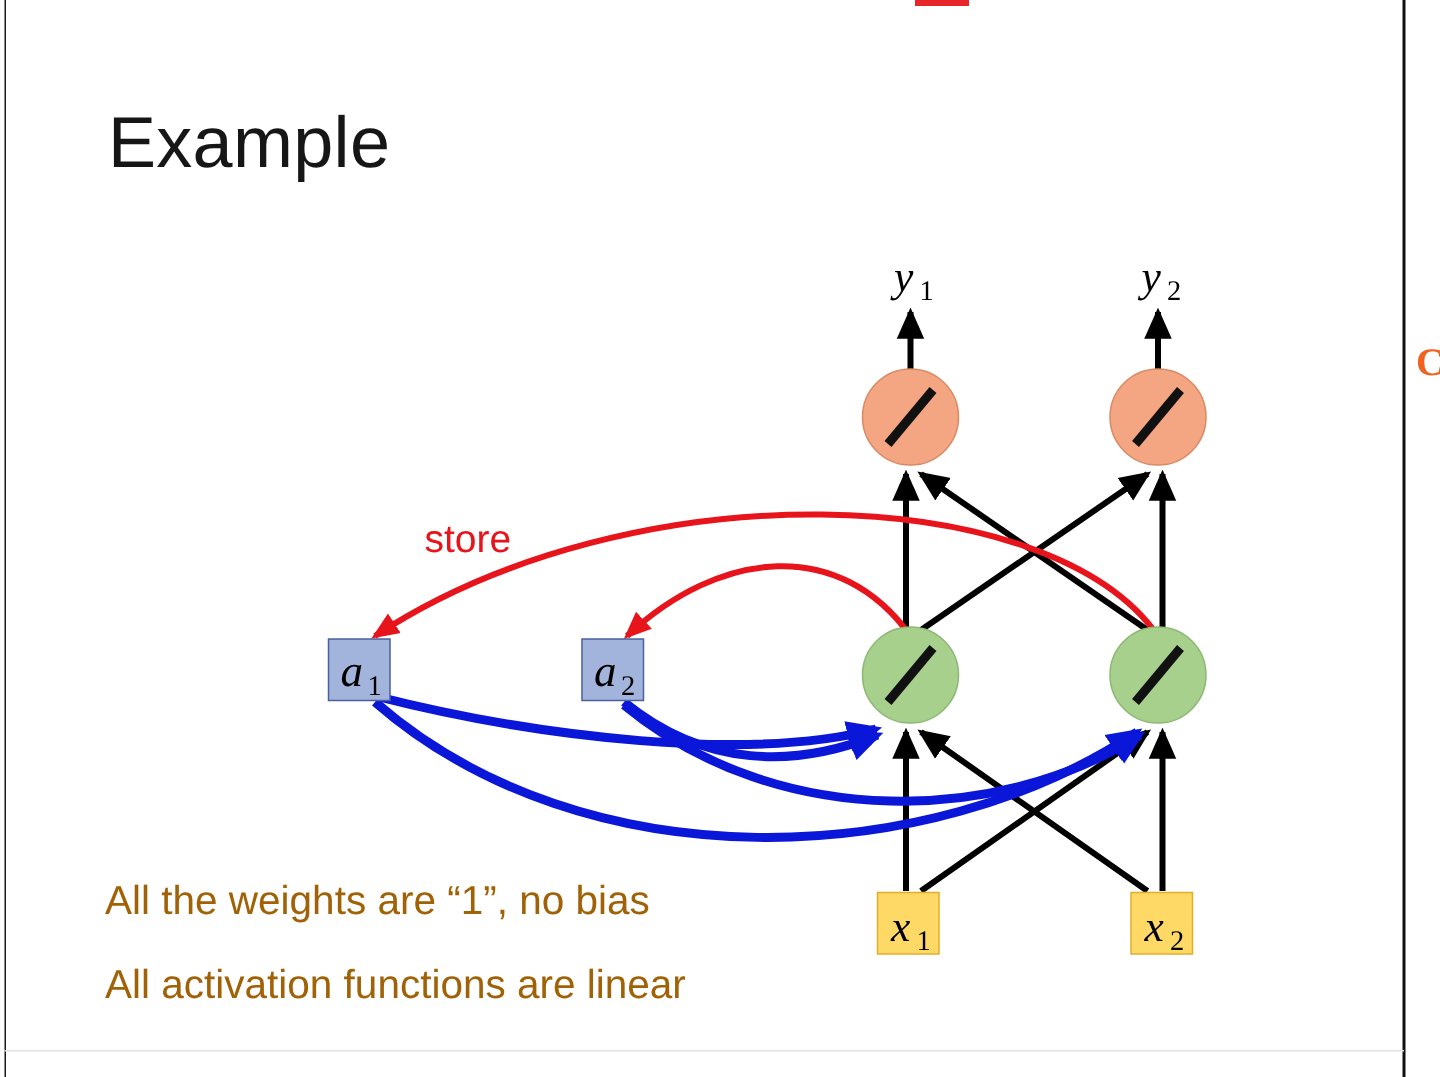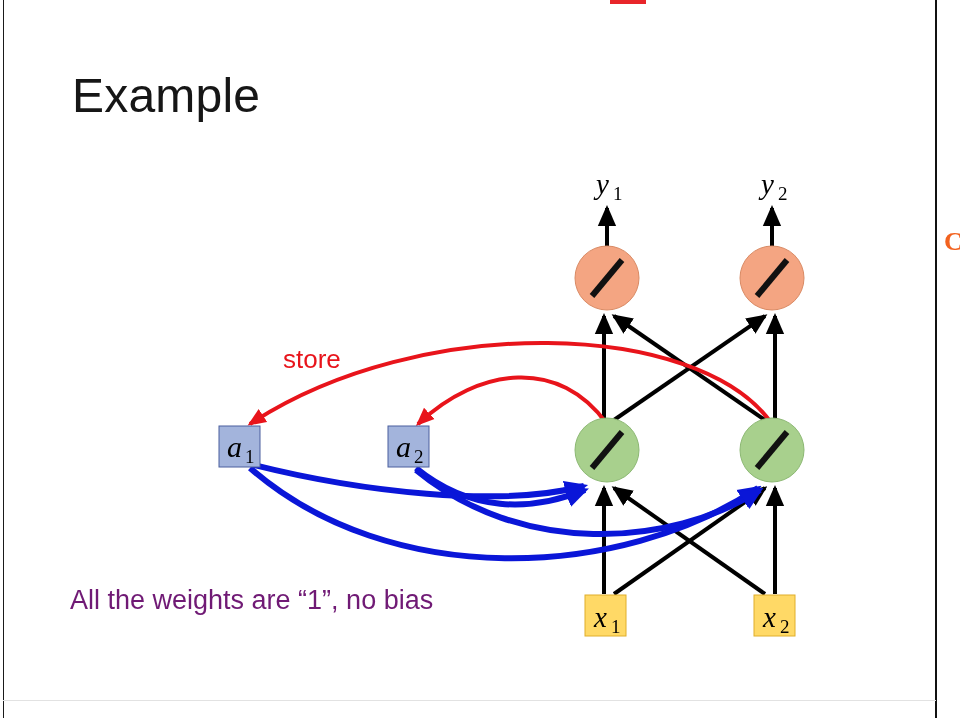--- a/index.html
+++ b/index.html
@@ -65,21 +65,21 @@
     color: #161616;
     letter-spacing: 0.2px;
     white-space: nowrap;
   }
 
   .note-line {
     position: absolute;
     left: 70px;
     font-size: 27px;
     font-weight: 400;
-    color: #701a75;
+    color: #a16207;
     white-space: nowrap;
   }
   #note-0 { top: 585px; }
   #note-1 { top: 641px; }
 
   
   #graph {
     position: absolute;
     left: 0; top: 0;
     width: 960px;
@@ -117,20 +117,21 @@
 
   <div id="edge-left"></div>
   <div id="edge-right"></div>
   <div id="edge-bottom"></div>
   <div id="top-artifact"></div>
   <div id="right-artifact">C</div>
 
   <div id="slide-title">Example</div>
 
   <div class="note-line" id="note-0">All the weights are “1”, no bias</div>
+  <div class="note-line" id="note-1">All activation functions are linear</div>
 
   <svg id="graph" viewBox="0 0 960 718">
     <defs>
       <marker id="arrow-black" viewBox="0 0 10 10" refX="8.6" refY="5" markerWidth="5.2" markerHeight="5.2" orient="auto-start-reverse">
         <path d="M 0 0.6 L 10 5 L 0 9.4 z" fill="#000000"></path>
       </marker>
       <marker id="arrow-red" viewBox="0 0 10 10" refX="8.4" refY="5" markerWidth="4.6" markerHeight="4.6" orient="auto-start-reverse">
         <path d="M 0 0.8 L 10 5 L 0 9.2 z" fill="#E8141B"></path>
       </marker>
       <marker id="arrow-blue" viewBox="0 0 10 10" refX="8.2" refY="5" markerWidth="3.9" markerHeight="3.9" orient="auto-start-reverse">

